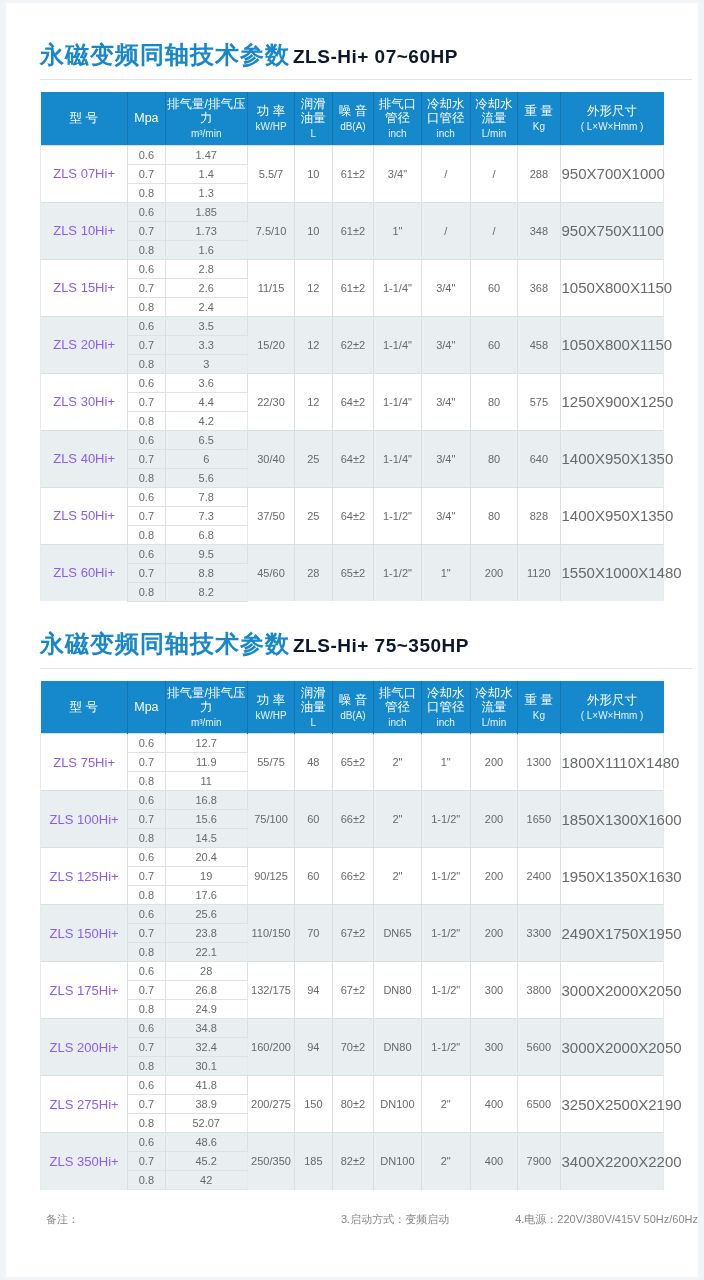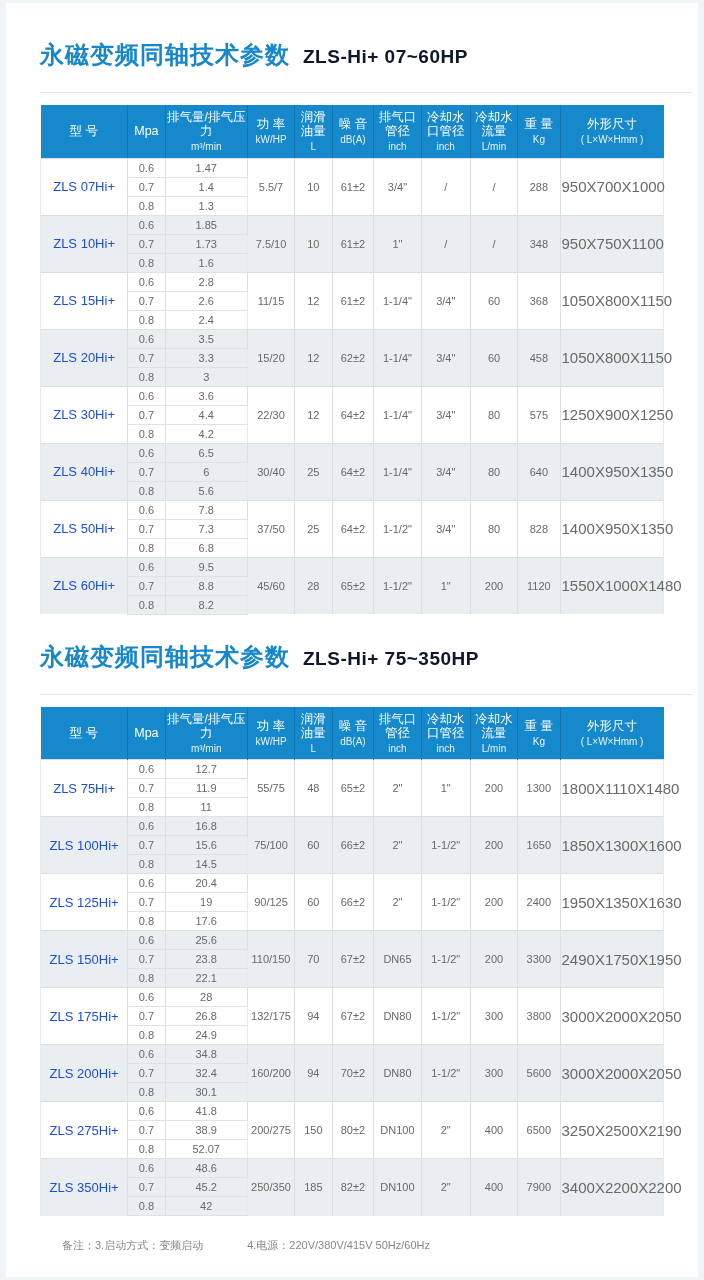--- a/index.html
+++ b/index.html
@@ -9,23 +9,23 @@
     background:#f2f5f7;
     font-family:"Liberation Sans","DejaVu Sans",sans-serif;
   }
   .page {
     width:692px; height:1274px; margin:3px auto 0 auto;
     background:#ffffff;
     padding-top:36px;
   }
   .section-title {
     margin:0 6px 12px 34px;
-    padding-bottom:21px;
+    padding-bottom:8px;
     border-bottom:1px solid #e4e4e4;
-    display:flex; align-items:baseline; gap:13px;
+    display:flex; align-items:baseline; gap:3px;
   }
   .t-cn { color:#1787c9; font-size:24px; font-weight:bold; letter-spacing:1px; }
   .t-hp { color:#0f172a; font-size:19px; font-weight:bold; letter-spacing:0.5px; }
 
   table.spec {
     border-collapse:collapse;
     table-layout:fixed;
     width:624px;
     margin-left:34px;
   }
@@ -51,33 +51,34 @@
     padding:0 1px;
     background:#ffffff;
   }
   table.spec tbody td:last-child { border-right:1px solid #e6eaec; }
   table.spec tbody td:first-child { border-left:1px solid #e6eaec; }
   table.spec tbody tr.g-odd td { background:#e9eef1; }
   table.spec tbody td.mpa-cell,
   table.spec tbody td.flow-cell { border-bottom:1px solid #dde2e5; }
   table.spec tbody tr.g-first td { border-top:1px solid #d9dfe2; }
   table.spec tbody tr.g-last td { border-bottom:1px solid #dde2e5; }
-  table.spec tbody td.model-cell { font-size:13px; color:#1d4ed8; }
+  table.spec tbody td.model-cell { font-size:13px; color:#8b5cf6; }
   table.spec tbody td.dimensions-cell { font-size:15px; }
 
   .spacer-mid { height:26px; }
 
   .notes {
-    margin:20px 0 0 56px;
+    margin:20px 0 0 40px;
     display:flex;
     font-size:11px;
     color:#84878a;
     line-height:18px;
-  }
-  .notes-body .note-line3 { display:flex; gap:44px; }
+    justify-content:space-between;
+  }
+  .notes-body .note-line3 { display:flex; gap:66px; }
 </style>
 </head>
 <body>
 
 <div class="page">
 
   <section>
     <div class="section-title">
       <span class="t-cn">永磁变频同轴技术参数</span>
       <span class="t-hp">ZLS-Hi+ 07~60HP</span>

